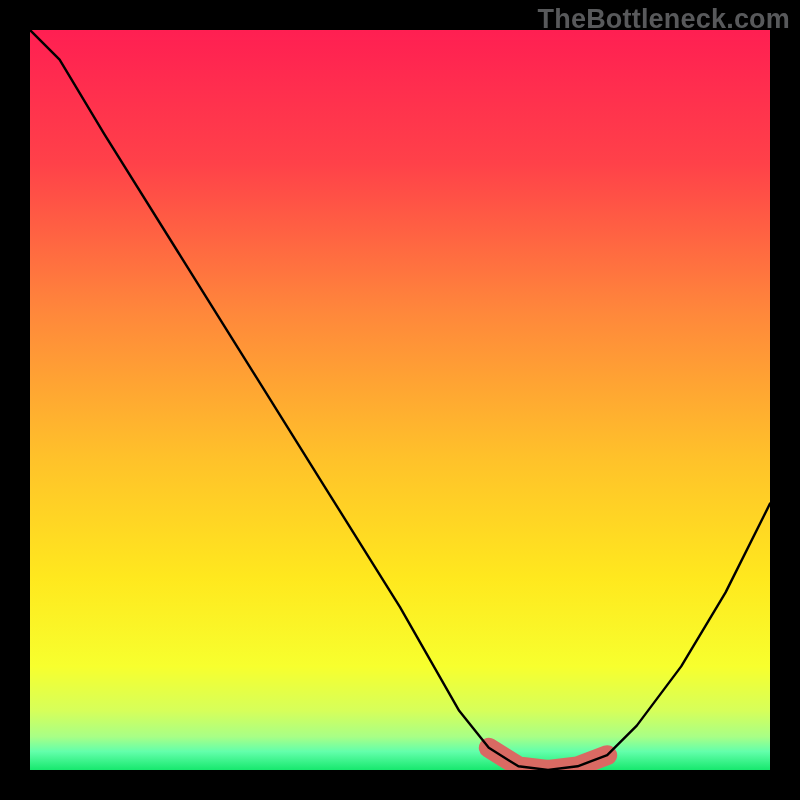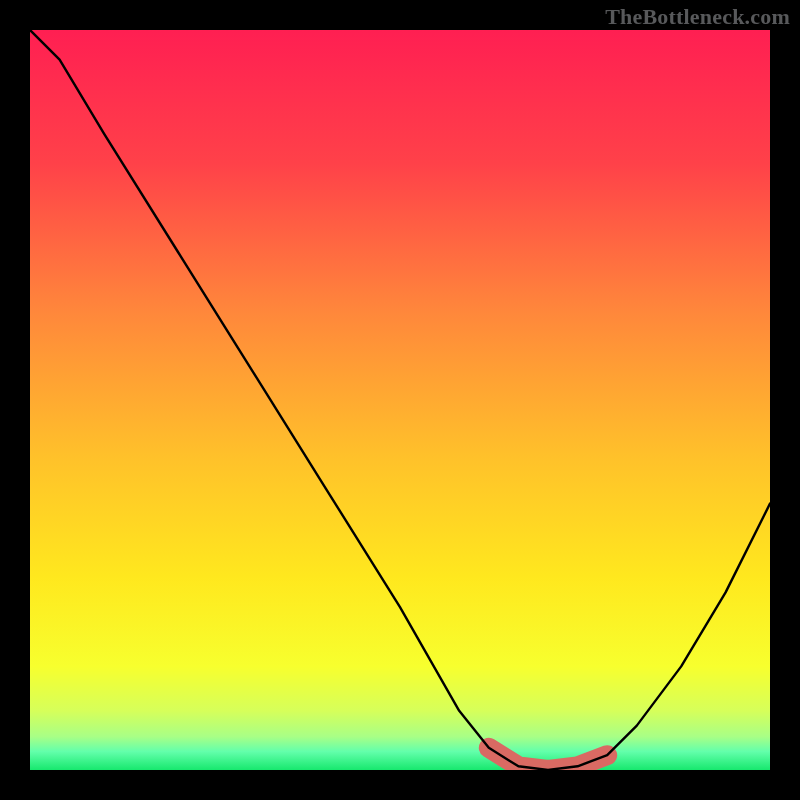--- a/index.html
+++ b/index.html
@@ -13,22 +13,22 @@
   .frame {
     position: relative;
     width: 800px;
     height: 800px;
     background: #000;
   }
   .attribution {
     position: absolute;
     top: 4px;
     right: 10px;
-    font-family: Liberation Serif, serif;
-    font-size: 22px;
+    font-family: Liberation Sans, sans-serif;
+    font-size: 27px;
     font-weight: bold;
     color: #58595b;
     letter-spacing: 0.2px;
     z-index: 10;
   }
   .plot-wrap {
     position: absolute;
     left: 30px;
     top: 30px;
     width: 740px;

